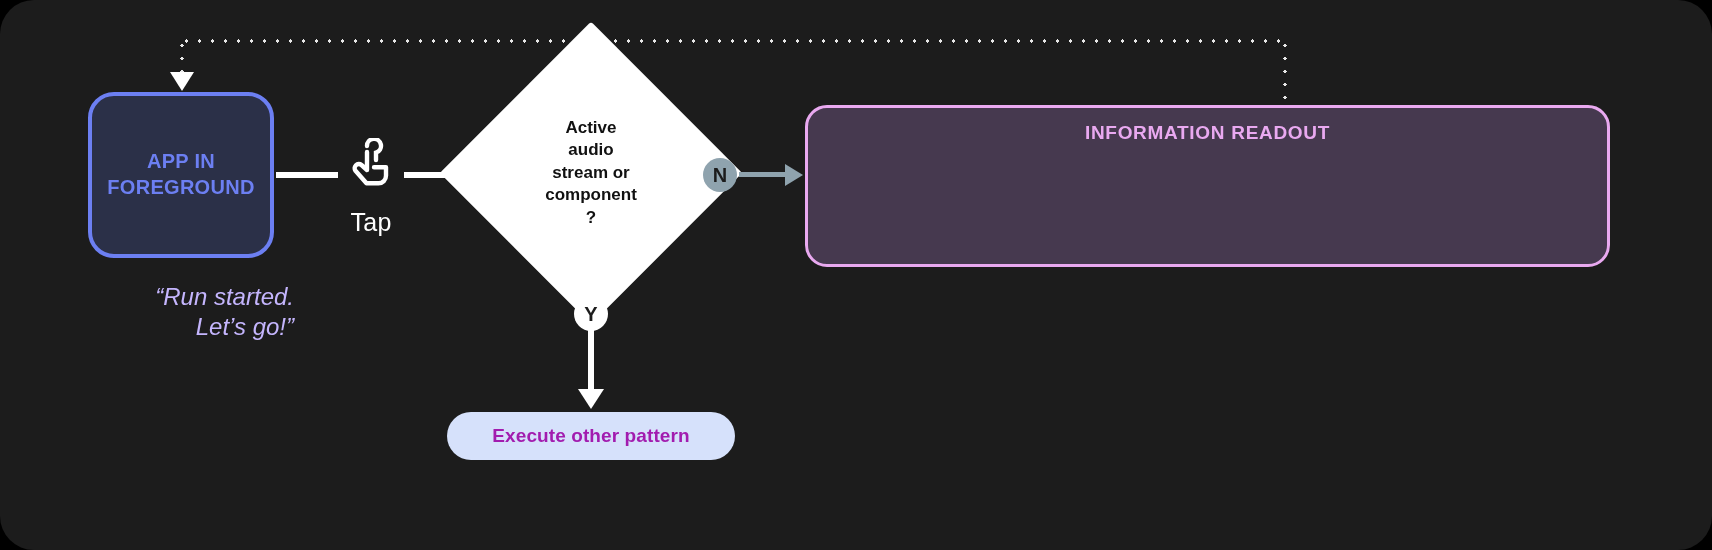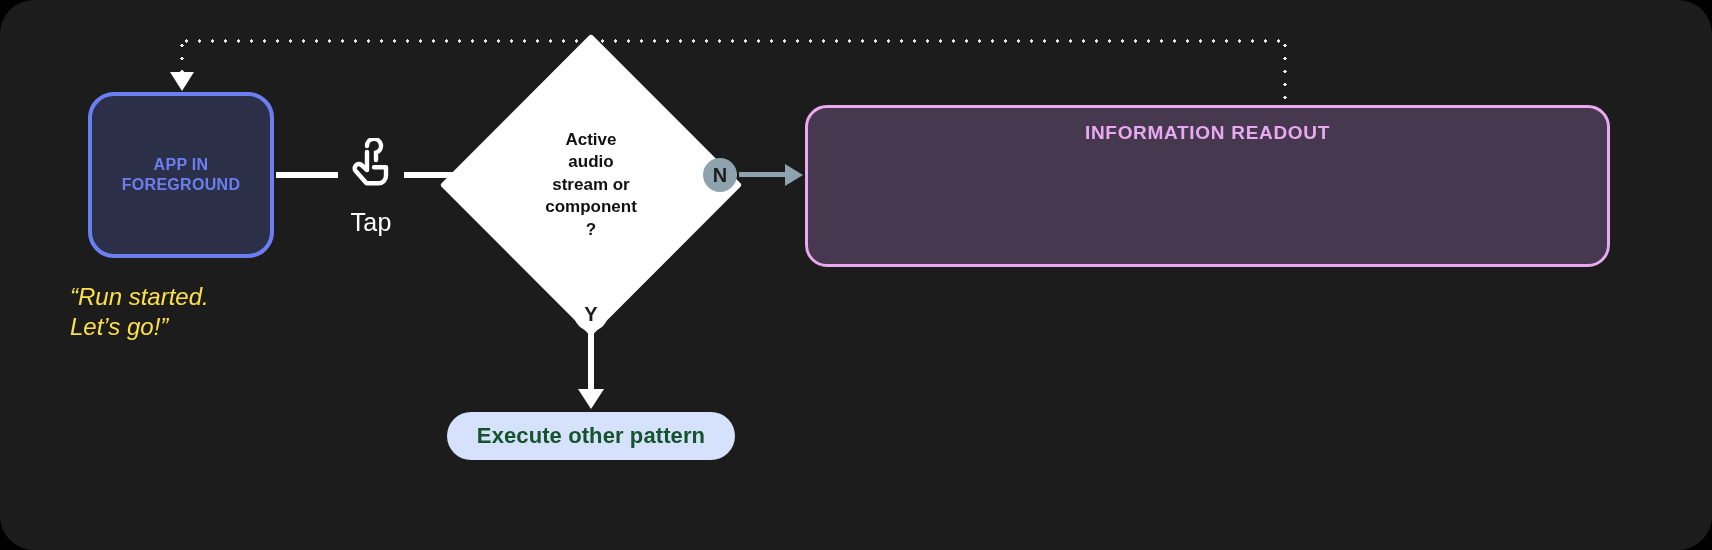--- a/index.html
+++ b/index.html
@@ -32,35 +32,35 @@
     box-sizing: border-box;
     background: #2b3048;
     border: 4px solid #6c7ff2;
     border-radius: 26px;
     display: flex;
     align-items: center;
     justify-content: center;
   }
   #app-node .label {
     color: #6c7ff2;
-    font-size: 16px;
+    font-size: 20px;
     font-weight: bold;
     line-height: 1.28;
     text-align: center;
     letter-spacing: 0.3px;
     white-space: pre-line;
   }
 
   #app-caption {
     position: absolute;
     left: 70px;
     top: 282px;
     width: 224px;
-    text-align: left;
-    color: #fde047;
+    text-align: right;
+    color: #c4b5fd;
     font-size: 24px;
     font-style: italic;
     line-height: 1.25;
     white-space: pre-line;
   }
 
   
   .hline {
     position: absolute;
     height: 6px;
@@ -107,21 +107,21 @@
     color: #ffffff;
     font-size: 25px;
     margin-top: 20px;
     letter-spacing: 0.3px;
   }
 
   
   #diamond-wrap {
     position: absolute;
     left: 484px;
-    top: 78px;
+    top: 66px;
     width: 214px;
     height: 214px;
   }
   #diamond-shape {
     position: absolute;
     inset: 0;
     background: #ffffff;
     transform: rotate(45deg);
     border-radius: 3px;
   }
@@ -202,22 +202,22 @@
     width: 288px;
     height: 48px;
     box-sizing: border-box;
     background: #d6e1fb;
     border-radius: 24px;
     display: flex;
     align-items: center;
     justify-content: center;
   }
   #pill-node .label {
-    color: #14532d;
-    font-size: 22px;
+    color: #a21caf;
+    font-size: 19px;
     font-weight: bold;
     letter-spacing: 0.1px;
   }
 
   
   #readout-node {
     position: absolute;
     left: 805px;
     top: 105px;
     width: 805px;

